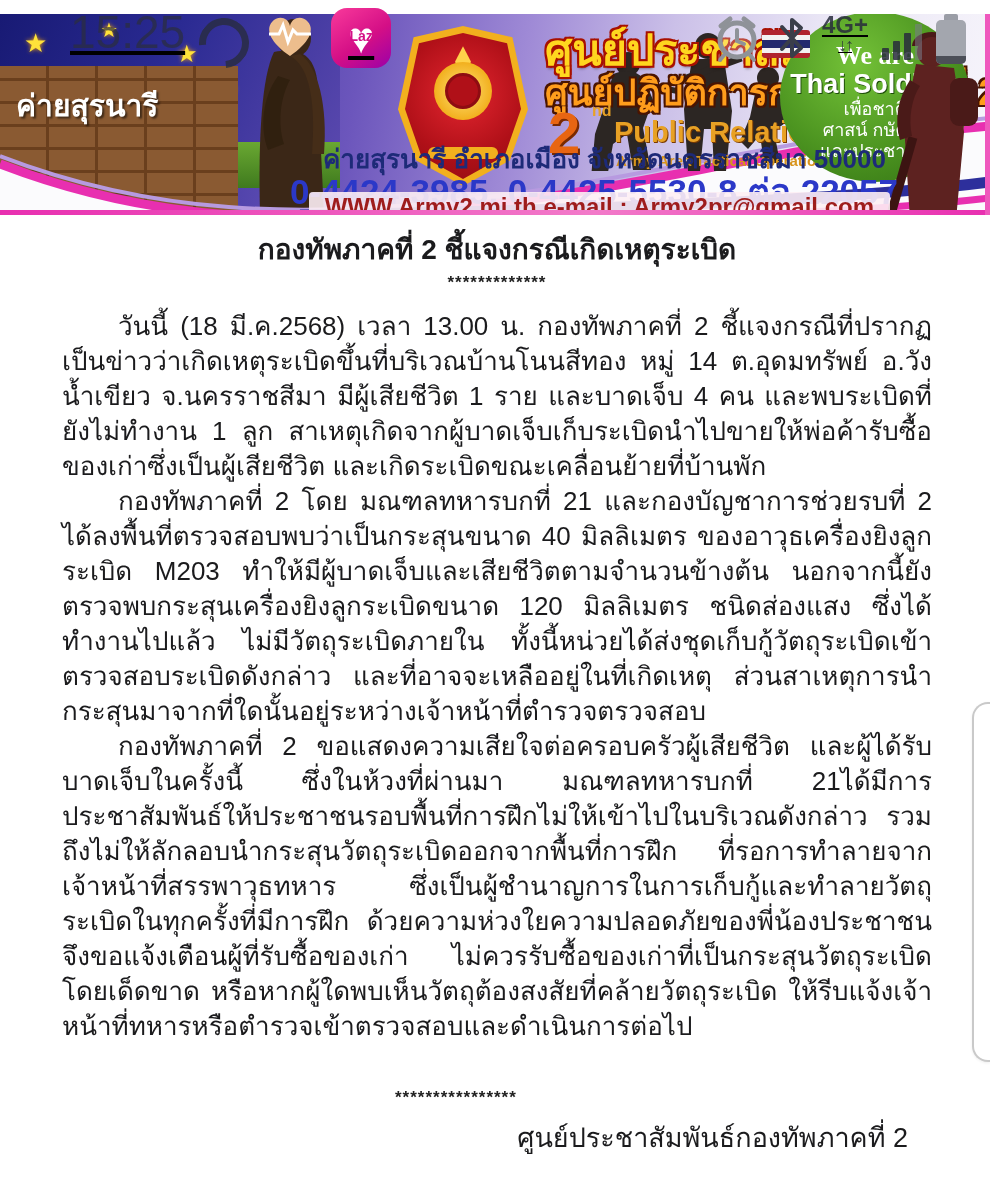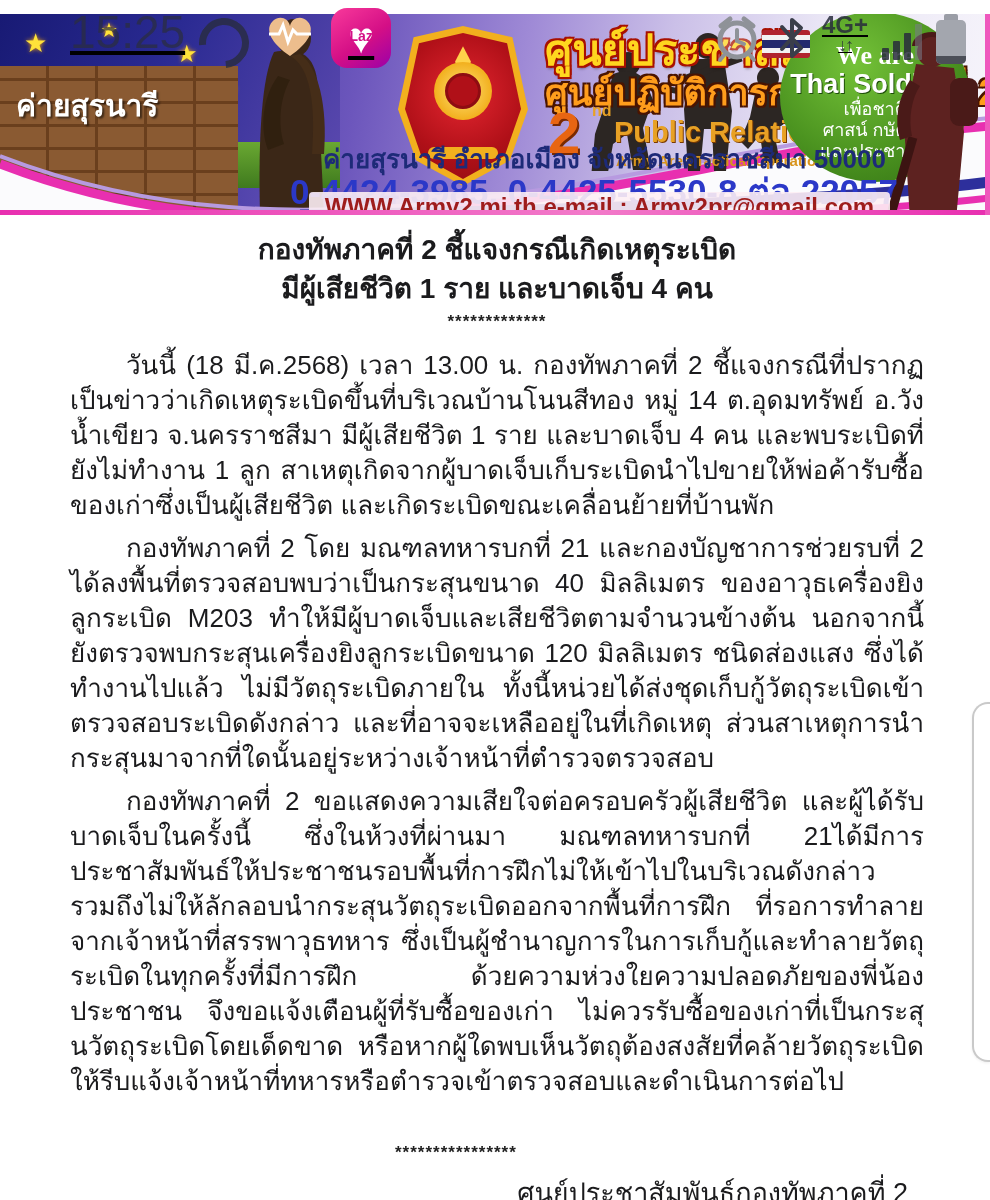--- a/index.html
+++ b/index.html
@@ -103,21 +103,21 @@
         white-space:nowrap;z-index:9;background:rgba(253,238,244,0.9);padding:1px 16px;border-radius:4px;}
   .frame-bottom{position:absolute;left:0;right:0;bottom:0;height:5px;z-index:10;
         background:linear-gradient(90deg,#e82fb0,#f27ac9 60%,#e82fb0);}
   .frame-right{position:absolute;top:0;right:0;bottom:0;width:5px;z-index:10;background:#ef58bd;}
 
   
   .doc{position:absolute;top:230px;left:0;width:990px;box-sizing:border-box;
        padding:0 58px 0 62px;color:#1b1b1d;font-size:26px;}
   .doc-title{text-align:center;font-weight:bold;font-size:28px;line-height:39px;}
   .sep-top{text-align:center;font-size:17px;font-weight:bold;letter-spacing:1px;margin-top:4px;color:#222;}
-  .body-par{margin:8px;text-indent:56px;line-height:35px;text-align:justify;}
+  .body-par{margin:0;text-indent:56px;line-height:35px;text-align:justify;}
   .body-par.first{margin-top:16px;}
   .sep-bottom{margin:44px 0 0 333px;font-size:17px;font-weight:bold;letter-spacing:1px;color:#222;}
   .signature{text-align:right;padding-right:24px;margin-top:10px;font-size:27px;line-height:40px;}
 
   .scroll-thumb{position:absolute;right:0;top:702px;width:16px;height:356px;background:#ffffff;
         border:2px solid #c9c9c9;border-right:none;border-radius:16px 0 0 16px;z-index:40;
         box-shadow:0 1px 3px rgba(0,0,0,0.07);}
 </style>
 </head>
 <body>
@@ -265,21 +265,20 @@
 
     <div class="addr">ค่ายสุรนารี อำเภอเมือง จังหวัดนครราชสีมา 50000</div>
     <div class="phones">0-4424-3985, 0-4425-5530-8 ต่อ 22057</div>
     <div class="webline">WWW.Army2.mi.th e-mail : Army2pr@gmail.com</div>
     <div class="frame-bottom"></div>
     <div class="frame-right"></div>
   </div>
 
   <div class="doc">
     <div class="doc-title">กองทัพภาคที่ 2 ชี้แจงกรณีเกิดเหตุระเบิด</div>
-    <div class="doc-title">มีผู้เสียชีวิต 1 ราย และบาดเจ็บ 4 คน</div>
     <div class="sep-top">*************</div>
 
     <p class="body-par first">วันนี้ (18 มี.ค.2568) เวลา 13.00 น. กองทัพภาคที่ 2 ชี้แจงกรณีที่ปรากฏเป็นข่าวว่าเกิดเหตุระเบิดขึ้นที่บริเวณบ้านโนนสีทอง หมู่ 14 ต.อุดมทรัพย์ อ.วังน้ำเขียว จ.นครราชสีมา มีผู้เสียชีวิต 1 ราย และบาดเจ็บ 4 คน และพบระเบิดที่ยังไม่ทำงาน 1 ลูก สาเหตุเกิดจากผู้บาดเจ็บเก็บระเบิดนำไปขายให้พ่อค้ารับซื้อของเก่าซึ่งเป็นผู้เสียชีวิต และเกิดระเบิดขณะเคลื่อนย้ายที่บ้านพัก</p>
     <p class="body-par">กองทัพภาคที่ 2 โดย มณฑลทหารบกที่ 21 และกองบัญชาการช่วยรบที่ 2 ได้ลงพื้นที่ตรวจสอบพบว่าเป็นกระสุนขนาด 40 มิลลิเมตร ของอาวุธเครื่องยิงลูกระเบิด M203 ทำให้มีผู้บาดเจ็บและเสียชีวิตตามจำนวนข้างต้น นอกจากนี้ยังตรวจพบกระสุนเครื่องยิงลูกระเบิดขนาด 120 มิลลิเมตร ชนิดส่องแสง ซึ่งได้ทำงานไปแล้ว ไม่มีวัตถุระเบิดภายใน ทั้งนี้หน่วยได้ส่งชุดเก็บกู้วัตถุระเบิดเข้าตรวจสอบระเบิดดังกล่าว และที่อาจจะเหลืออยู่ในที่เกิดเหตุ ส่วนสาเหตุการนำกระสุนมาจากที่ใดนั้นอยู่ระหว่างเจ้าหน้าที่ตำรวจตรวจสอบ</p>
     <p class="body-par">กองทัพภาคที่ 2 ขอแสดงความเสียใจต่อครอบครัวผู้เสียชีวิต และผู้ได้รับบาดเจ็บในครั้งนี้ ซึ่งในห้วงที่ผ่านมา มณฑลทหารบกที่ 21ได้มีการประชาสัมพันธ์ให้ประชาชนรอบพื้นที่การฝึกไม่ให้เข้าไปในบริเวณดังกล่าว รวมถึงไม่ให้ลักลอบนำกระสุนวัตถุระเบิดออกจากพื้นที่การฝึก ที่รอการทำลายจากเจ้าหน้าที่สรรพาวุธทหาร ซึ่งเป็นผู้ชำนาญการในการเก็บกู้และทำลายวัตถุระเบิดในทุกครั้งที่มีการฝึก ด้วยความห่วงใยความปลอดภัยของพี่น้องประชาชน จึงขอแจ้งเตือนผู้ที่รับซื้อของเก่า ไม่ควรรับซื้อของเก่าที่เป็นกระสุนวัตถุระเบิดโดยเด็ดขาด หรือหากผู้ใดพบเห็นวัตถุต้องสงสัยที่คล้ายวัตถุระเบิด ให้รีบแจ้งเจ้าหน้าที่ทหารหรือตำรวจเข้าตรวจสอบและดำเนินการต่อไป</p>
 
     <div class="sep-bottom">****************</div>
     <div class="signature">
       <div>ศูนย์ประชาสัมพันธ์กองทัพภาคที่ 2</div>
 

